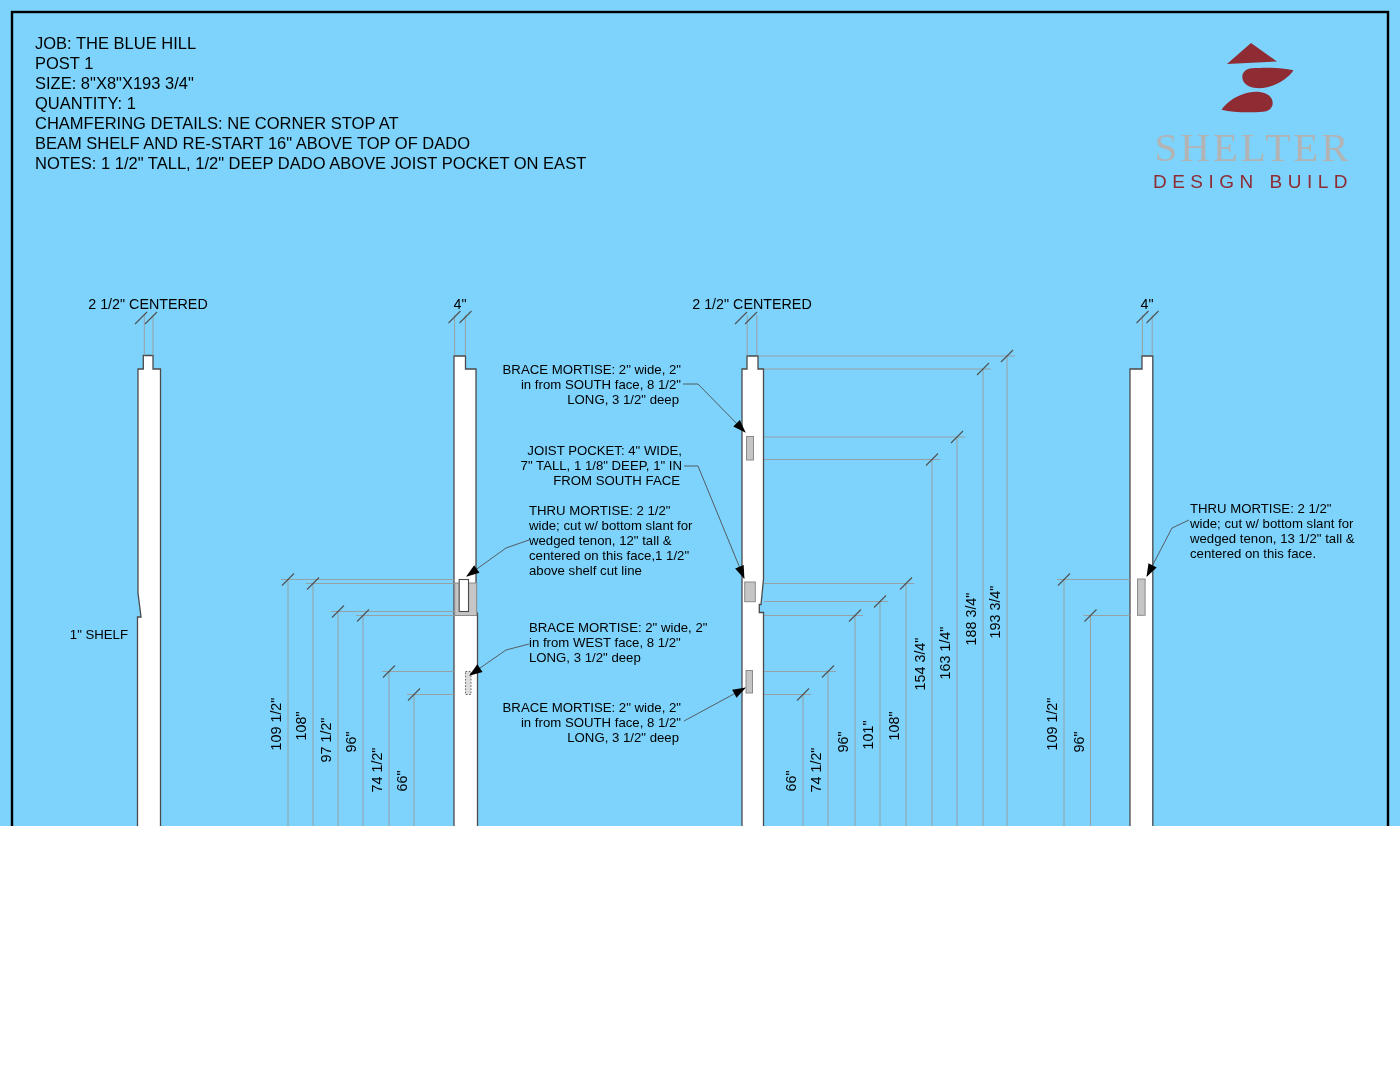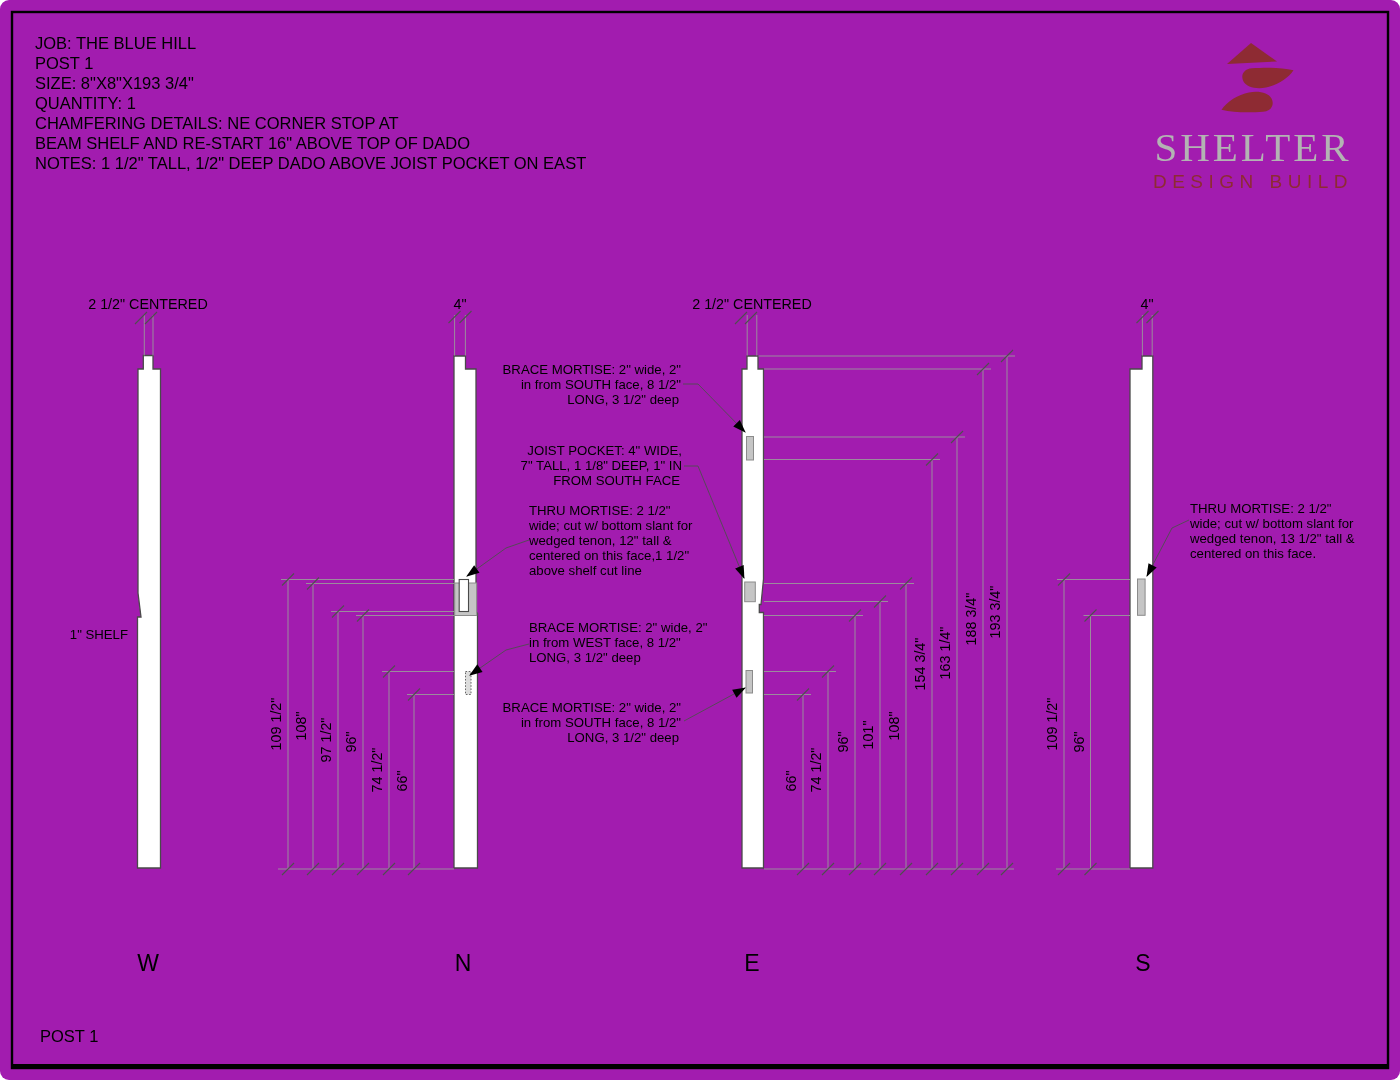--- a/index.html
+++ b/index.html
@@ -1,17 +1,17 @@
 <!DOCTYPE html>
 <html><head>
 <meta charset="utf-8">
 <style>
   html,body{margin:0;padding:0;background:#ffffff;}
-  .sheet{position:relative;width:1400px;height:1080px;background:#a21caf;overflow:hidden;
-         font-family:"Liberation Sans", sans-serif;border-radius:9px;}
+  .sheet{position:relative;width:1400px;height:826px;background:#7dd3fc;overflow:hidden;
+         font-family:"Liberation Sans", sans-serif;}
   svg{position:absolute;left:0;top:0;}
   svg text{font-family:"Liberation Sans", sans-serif;fill:#000;}
   .hdr{font-size:16.5px;}
   .ann{font-size:13.2px;}
   .dimlab{font-size:14.3px;}
   .topdim{font-size:14.3px;}
   .viewlab{font-size:23px;}
   .footer{font-size:16.5px;}
   .brand{font-family:"Liberation Serif", serif;font-size:41px;letter-spacing:3px;fill:#b3b3b3;}
   .tagline{font-size:19px;letter-spacing:5.5px;fill:#8e2b33;}

